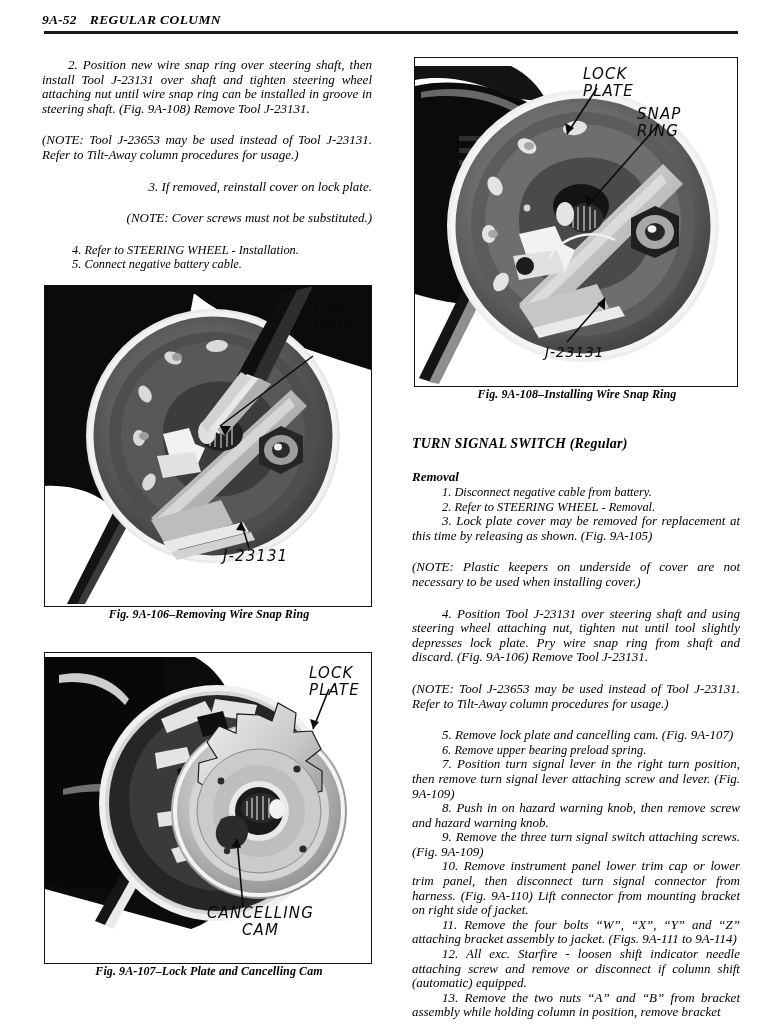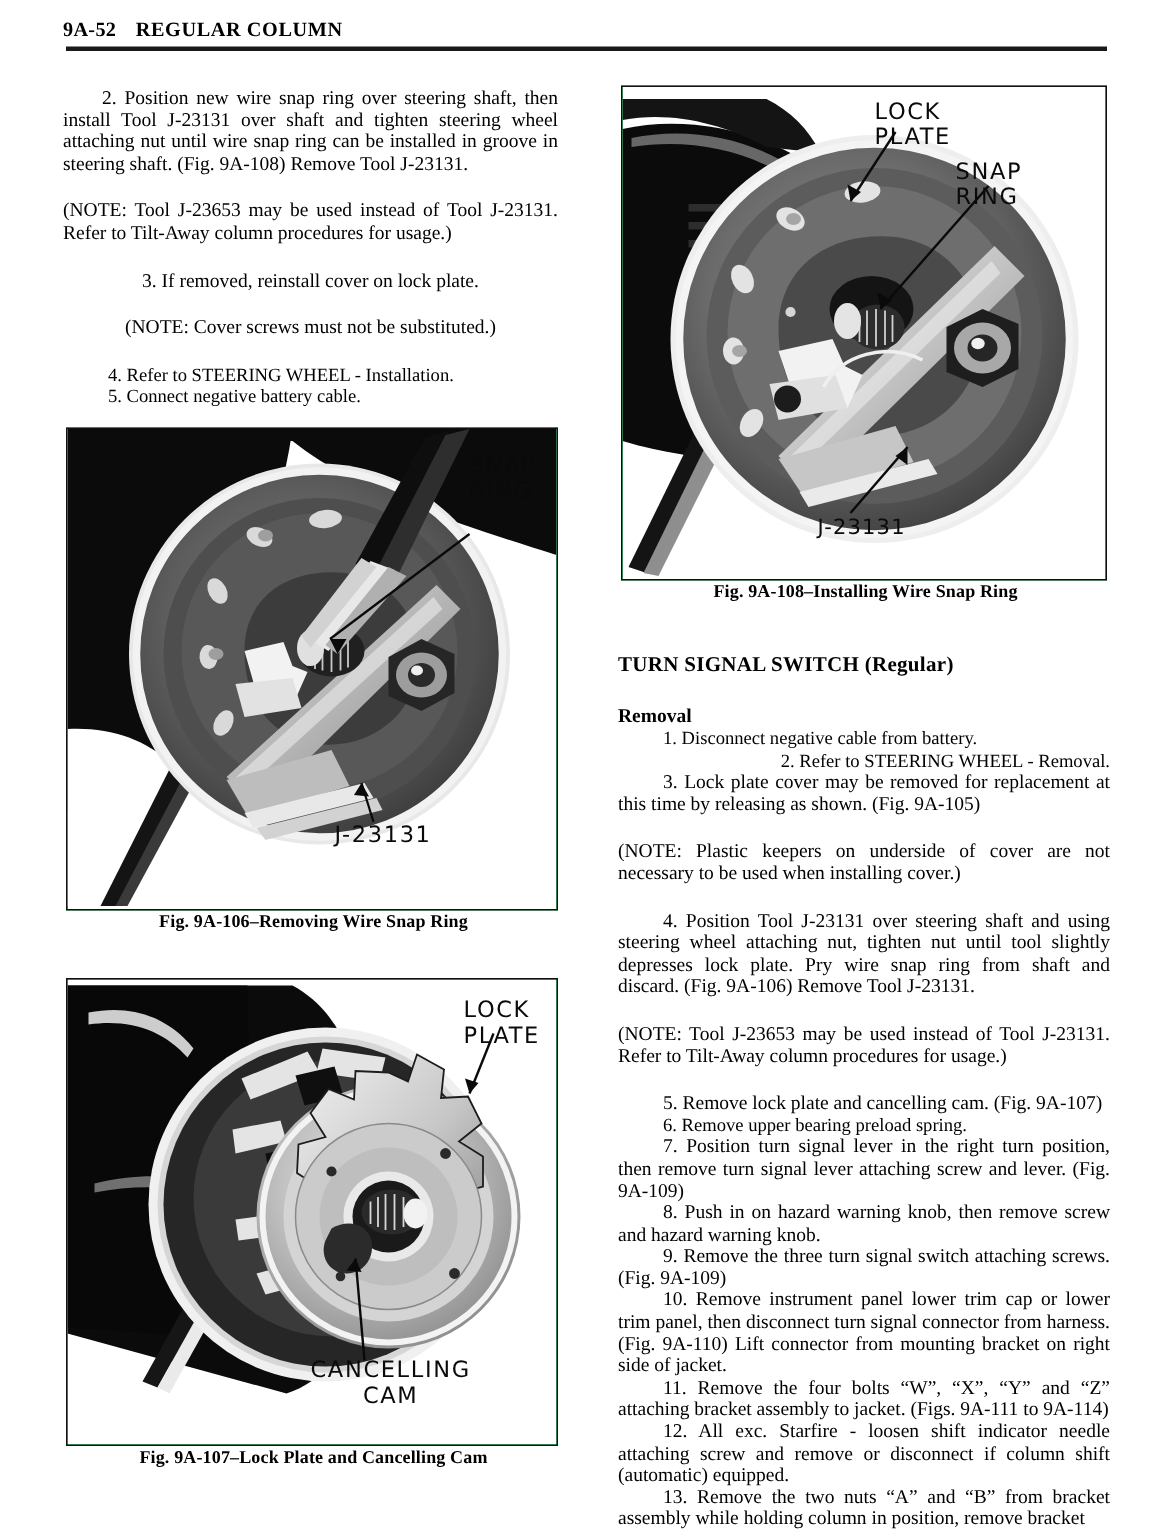--- a/index.html
+++ b/index.html
@@ -12,21 +12,21 @@
     width: 780px;
     height: 1024px;
     font-family: "Liberation Serif", "DejaVu Serif", serif;
     color: #000000;
     position: relative;
     overflow: hidden;
   }
   .page {
     position: absolute;
     left: 0; top: 0;
-    width: 780px; height: 1024px;
+    width: 780px; height: 1024px; font-style: italic;
   }
 
   
   .runhead {
     position: absolute;
     left: 42px; top: 12px;
     font-size: 13.5px;
     font-weight: bold;
     letter-spacing: 0.2px;
   }
@@ -50,21 +50,21 @@
 
   p.body {
     margin: 0;
     font-size: 13px;
     line-height: 14.6px;
     text-align: justify;
     text-justify: inter-word;
     -webkit-hyphens: none;
     hyphens: none;
   }
-  p.body.flush { text-align: center; }
+  p.body.flush { text-align: right; }
   p.indent { text-indent: 26px; }
   .gap-md { height: 17px; }
   .hang-left {
     margin: 0;
     font-size: 12.4px;
     line-height: 14.6px;
     text-align: left;
     padding-left: 26px;
   }
 
@@ -77,21 +77,21 @@
   .sub-head {
     margin: 0;
     font-size: 13px;
     font-weight: bold;
   }
 
   
   .figure { position: absolute; }
   .fig-frame {
     border: 1.8px solid #111;
-    background: #22c55e;
+    background: #14b8a6;
     position: relative;
     overflow: hidden;
   }
   .fig-cap {
     text-align: center;
     font-size: 12px;
     font-weight: bold;
     margin-top: 0;
     letter-spacing: 0.1px;
   }
@@ -416,21 +416,21 @@
       <div class="callout small" style="left:130px; top:286px;">J-23131</div>
     </div>
     <div class="fig-cap">Fig. 9A-108–Installing Wire Snap Ring</div>
   </div>
 
   <div class="col col-right" style="top:436px; width:328px;">
     <p class="section-head">TURN SIGNAL SWITCH (Regular)</p>
     <div class="gap-md"></div>
     <p class="sub-head">Removal</p>
     <p class="hang-left" style="padding-left:30px;">1. Disconnect negative cable from battery.</p>
-    <p class="hang-left" style="padding-left:30px;text-align:right;">2. Refer to STEERING WHEEL - Removal.</p>
+    <p class="hang-left" style="padding-left:30px;">2. Refer to STEERING WHEEL - Removal.</p>
     <p class="body indent" style="text-indent:30px;">3. Lock plate cover may be removed for replacement at this time by releasing as shown. (Fig. 9A-105)</p>
     <div class="gap-md"></div>
     <p class="body">(NOTE: Plastic keepers on underside of cover are not necessary to be used when installing cover.)</p>
     <div class="gap-md"></div>
     <p class="body indent" style="text-indent:30px;">4. Position Tool J-23131 over steering shaft and using steering wheel attaching nut, tighten nut until tool slightly depresses lock plate. Pry wire snap ring from shaft and discard. (Fig. 9A-106) Remove Tool J-23131.</p>
     <div class="gap-md"></div>
     <p class="body">(NOTE: Tool J-23653 may be used instead of Tool J-23131. Refer to Tilt-Away column procedures for usage.)</p>
     <div class="gap-md"></div>
     <p class="body indent" style="text-indent:30px;">5. Remove lock plate and cancelling cam. (Fig. 9A-107)</p>
     <p class="hang-left" style="padding-left:30px;">6. Remove upper bearing preload spring.</p>

